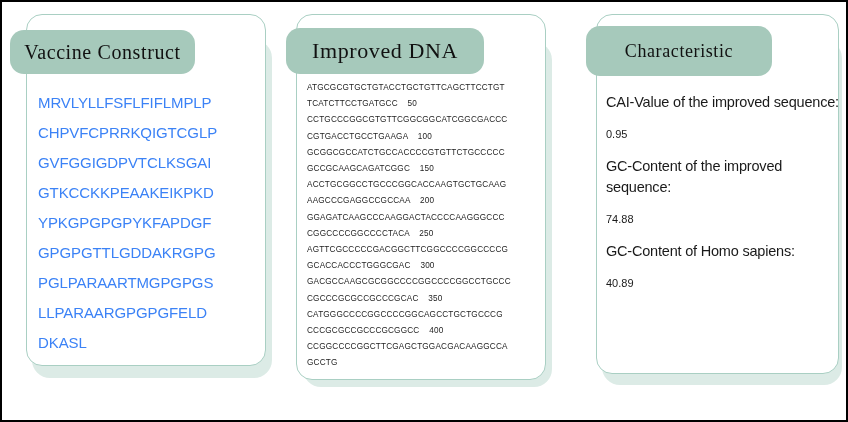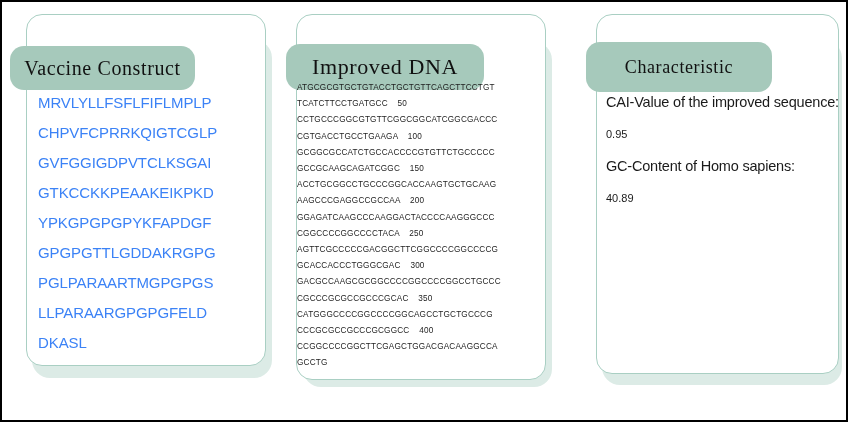--- a/index.html
+++ b/index.html
@@ -51,21 +51,20 @@
     z-index: 3;
     background: #a6c9bb;
     border-radius: 14px;
     display: flex;
     align-items: center;
     justify-content: center;
     font-family: "Liberation Serif", serif;
     color: #111111;
     letter-spacing: 0.6px;
     white-space: nowrap;
-    margin-top: 16px;
   }
 
   .panel-body {
     position: absolute;
     z-index: 3;
     box-sizing: border-box;
   }
 
   
   #panel-vaccine .panel-shadow  { left: 30px;  top: 38px;  width: 240px; height: 338px; }
@@ -79,21 +78,21 @@
     line-height: 30px;
     color: #3b82f6;
     letter-spacing: -0.1px;
     white-space: nowrap;
   }
 
   
   #panel-dna .panel-shadow  { left: 301px; top: 40px;  width: 249px; height: 345px; }
   #panel-dna .panel-card    { left: 294px; top: 12px;  width: 250px; height: 366px; }
   #panel-dna .panel-title   { left: 284px; top: 26px;  width: 198px; height: 46px; font-size: 22px; }
-  #panel-dna .panel-body    { left: 295px;  top: 78px;  width: 240px; }
+  #panel-dna .panel-body    { left: 305px;  top: 78px;  width: 240px; }
 
   .dna-line {
     font-family: "Liberation Sans", sans-serif;
     font-size: 8.2px;
     line-height: 16.2px;
     color: #1d1d1d;
     white-space: pre;
     letter-spacing: 0.18px;
   }
 
@@ -174,20 +173,24 @@
     <div class="panel-shadow"></div>
     <div class="panel-card"></div>
     <div class="panel-title">Characteristic</div>
     <div class="panel-body">
 
       <div class="char-entry">
         <div class="char-label">CAI-Value of the improved sequence:</div>
         <div class="char-value">0.95</div>
       </div>
 
+      <div class="char-entry">
+        <div class="char-label">GC-Content of the improved sequence:</div>
+        <div class="char-value">74.88</div>
+      </div>
 
       <div class="char-entry">
         <div class="char-label">GC-Content of Homo sapiens:</div>
         <div class="char-value">40.89</div>
       </div>
 
     </div>
   </div>
 
 </div>

